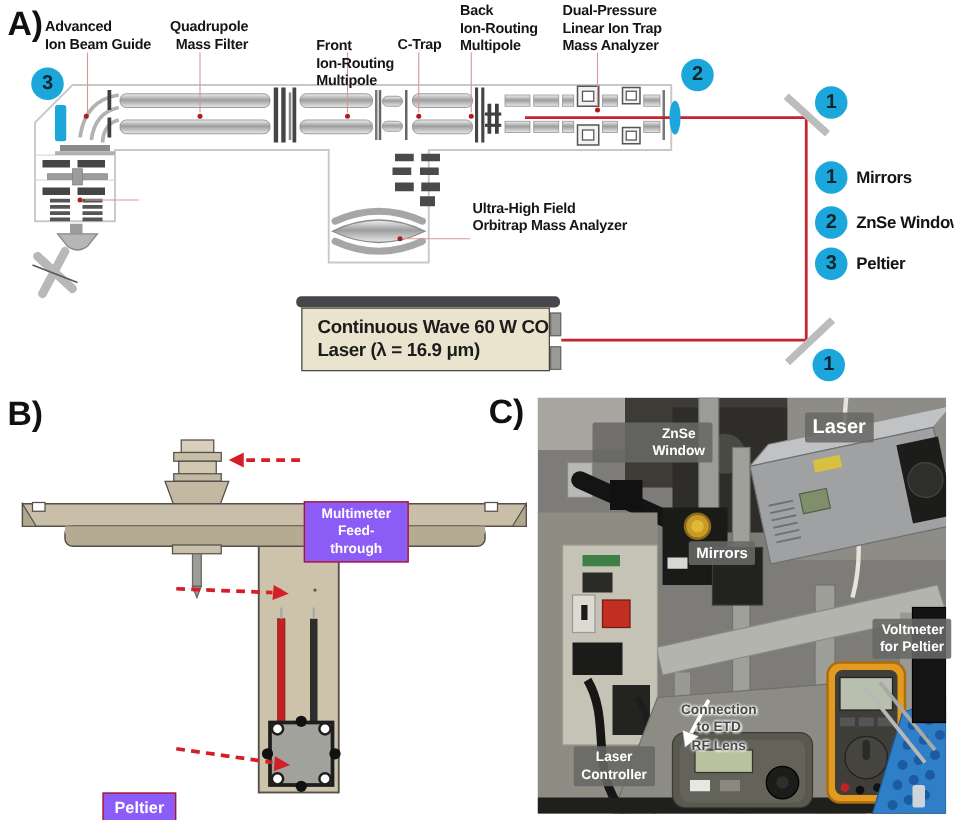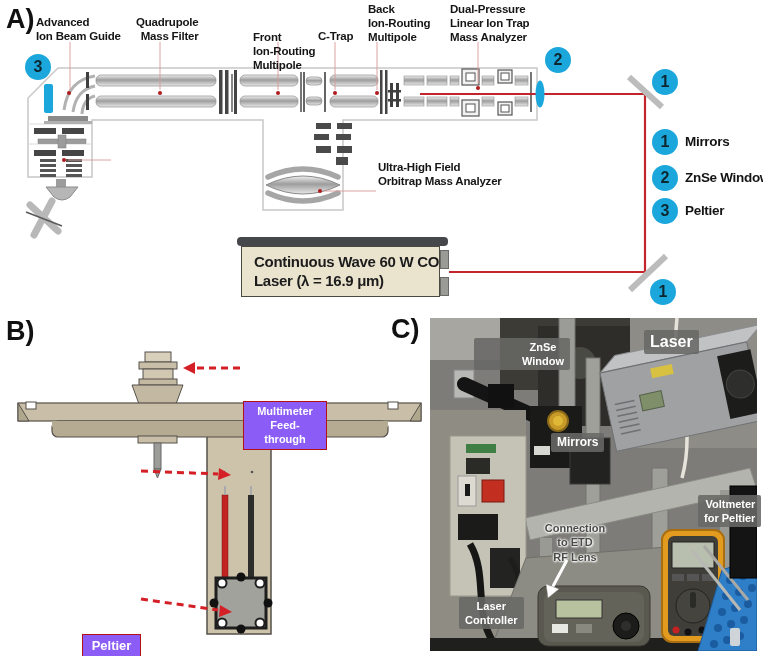--- a/index.html
+++ b/index.html
@@ -19,21 +19,21 @@
   .laser-body{position:absolute;left:241px;top:246px;width:199px;height:51px;background:#EAE3CE;
               border:1.5px solid #4a4a42;box-sizing:border-box;padding:6px 0 0 12px;}
   .laser-body div{font:bold 15px/1.25 "Liberation Sans",sans-serif;letter-spacing:-0.3px;color:#1c1c1c;white-space:nowrap;}
   .laser-tab{position:absolute;width:9px;height:19px;background:#9a9a96;border:1px solid #6a6a66;box-sizing:border-box;}
   .redbox{position:absolute;background:#8b5cf6;border:1px solid #b31116;color:#fff;
           font:bold 11px/1.25 "Liberation Sans",sans-serif;padding:3px 6px;text-align:center;white-space:pre-line;margin-top:45px;}
   .chip{position:absolute;background:rgba(104,104,101,.88);color:#fff;
         font:bold 11px/1.28 "Liberation Sans",sans-serif;padding:2px 6px;border-radius:2px;
         text-align:center;white-space:pre-line;}
   .ghost{position:absolute;color:#4a4a48;font:bold 11px/1.3 "Liberation Sans",sans-serif;text-align:center;
-         white-space:pre-line;text-shadow:0 0 2px #fff,0 0 2px #fff,0 0 3px #fff,1px 1px 2px #fff;}
+         white-space:pre-line;text-shadow:0 0 2px #fff,0 0 2px #fff,0 0 3px #fff,1px 1px 2px #fff;margin-top:40px;}
   #photoC{position:absolute;left:430px;top:318px;width:327px;height:333px;overflow:hidden;}
 </style>
 </head>
 <body>
 
 <div id="stage">
 
   <svg width="763" height="315" viewBox="0 0 763 315">
     <defs>
       <linearGradient id="met" x1="0" y1="0" x2="0" y2="1">

